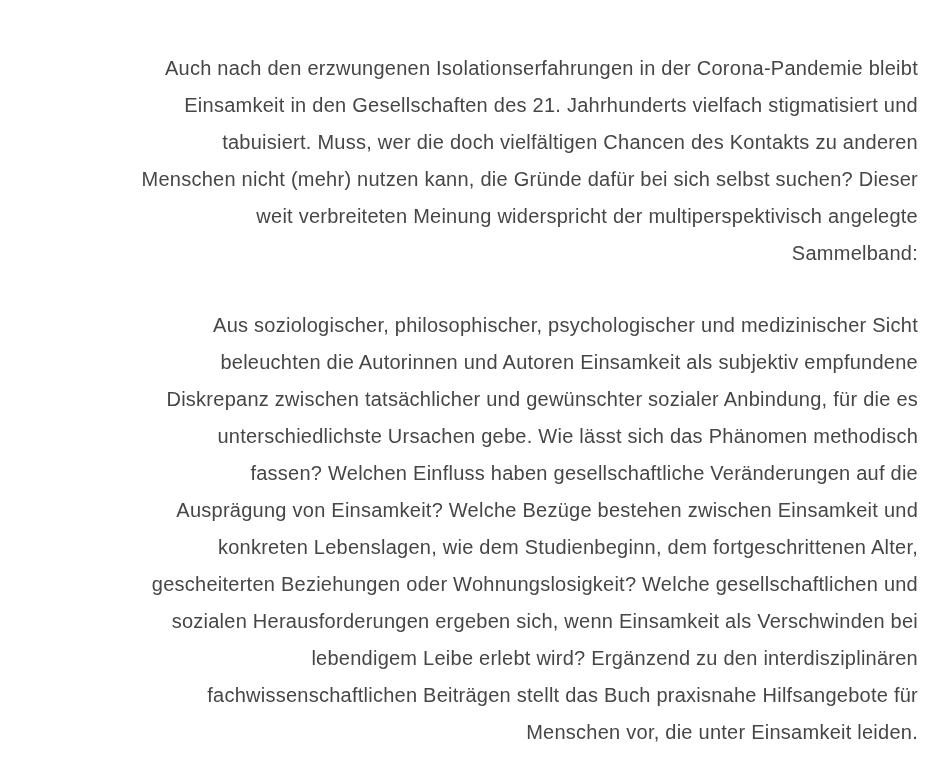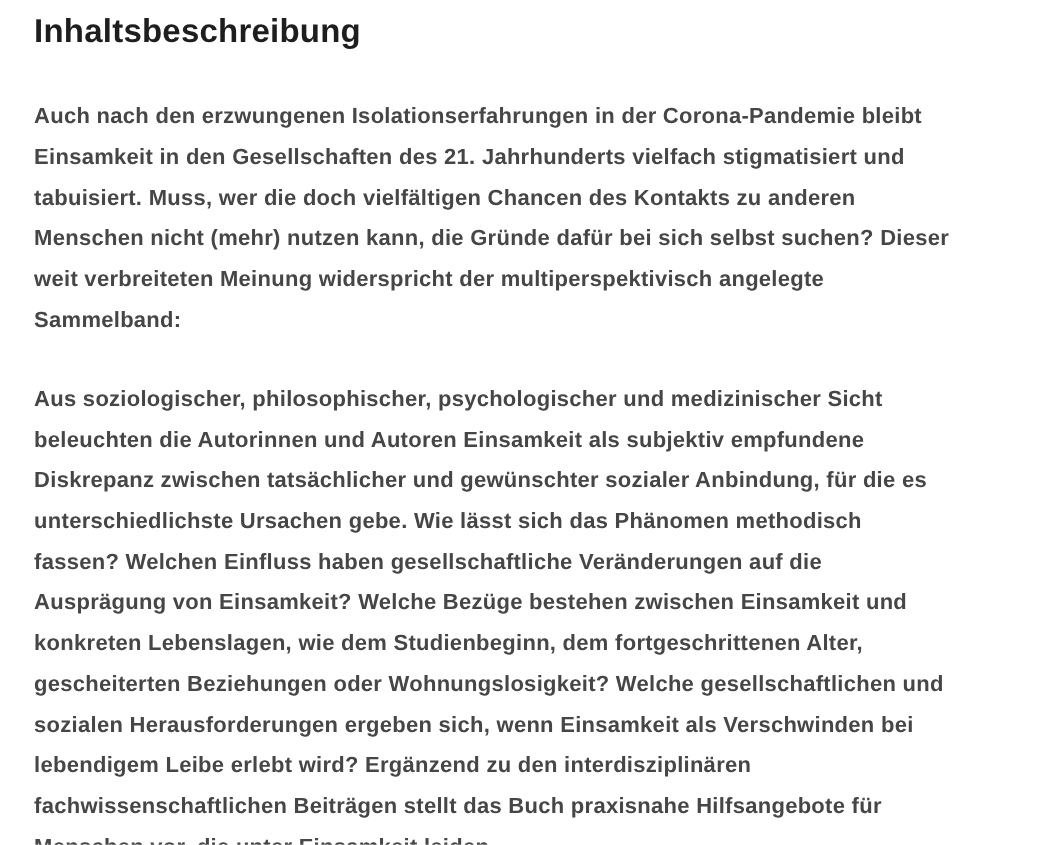--- a/index.html
+++ b/index.html
@@ -23,38 +23,38 @@
     line-height: 38px;
     letter-spacing: 0.2px;
     color: #1e1e1e;
     margin: 0;
   }
   .paragraphs {
     margin-top: 40px;
   }
   .para {
     font-family: "Liberation Sans", sans-serif;
-    font-weight: 700;
+    font-weight: 400;
     font-size: 20px;
     line-height: 37px;
     letter-spacing: 0.25px;
     color: #464646;
     margin: 0 0 35px 0;
     white-space: pre-line; 
+    text-align: right;
   }
   .para:last-child {
     margin-bottom: 0;
   }
 </style>
 </head>
 <body>
 
 <div class="content-section">
 
-  <h1 class="section-title">Inhaltsbeschreibung</h1>
 
   <div class="paragraphs">
 
     <p class="para">Auch nach den erzwungenen Isolationserfahrungen in der Corona-Pandemie bleibt
 Einsamkeit in den Gesellschaften des 21. Jahrhunderts vielfach stigmatisiert und
 tabuisiert. Muss, wer die doch vielfältigen Chancen des Kontakts zu anderen
 Menschen nicht (mehr) nutzen kann, die Gründe dafür bei sich selbst suchen? Dieser
 weit verbreiteten Meinung widerspricht der multiperspektivisch angelegte
 Sammelband:</p>
 

